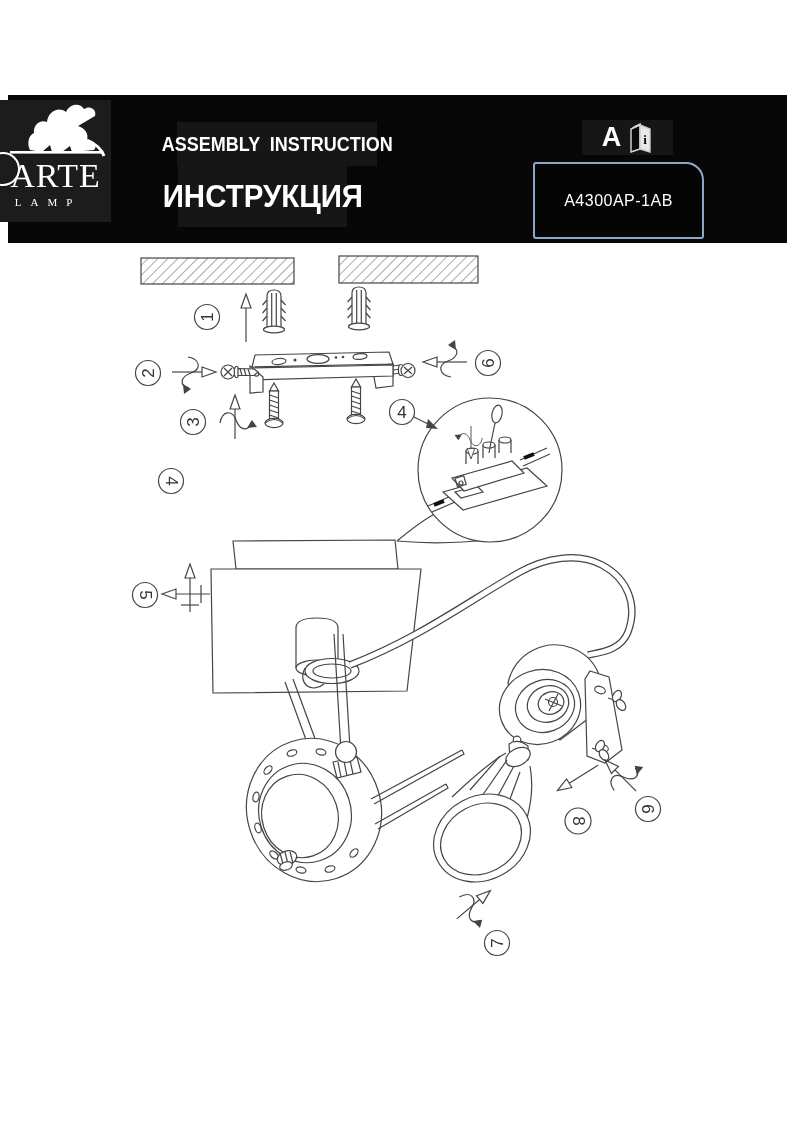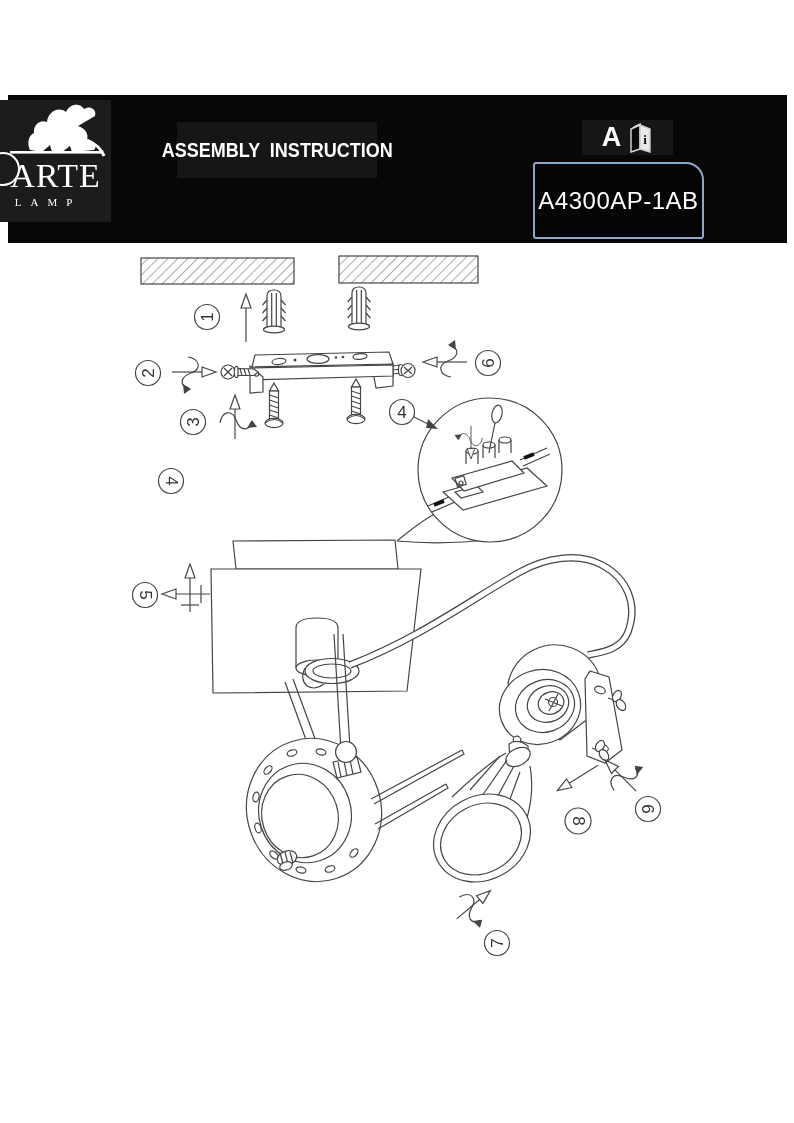--- a/index.html
+++ b/index.html
@@ -7,33 +7,33 @@
         font-family:"Liberation Sans",sans-serif;}
   
   .hdr{position:absolute;left:8px;top:95px;width:779px;height:148px;background:#070707;}
   .logo-panel{position:absolute;left:-8px;top:5px;width:111px;height:122px;background:#1c1c1c;}
   .logo-arc{position:absolute;left:-14px;top:52px;width:30px;height:30px;border:2px solid #fff;
             border-radius:50%;}
   .brand{position:absolute;left:0;top:57px;width:111px;text-align:center;color:#fff;
          font-family:"Liberation Serif",serif;font-size:34px;letter-spacing:1px;}
   .brand-sub{position:absolute;left:0;top:96px;width:87px;text-align:center;color:#fff;
          font-family:"Liberation Serif",serif;font-size:11px;letter-spacing:9px;text-indent:9px;}
-  .panel-en{position:absolute;left:169px;top:27px;width:200px;height:56px;background:#161616;
+  .panel-en{position:absolute;left:169px;top:27px;width:200px;height:44px;background:#161616;
             display:flex;align-items:center;justify-content:center;}
   .panel-en span{color:#fff;font-weight:bold;font-size:20px;transform:scaleX(.9);white-space:pre;}
   .panel-ru{position:absolute;left:170px;top:70px;width:169px;height:62px;background:#161616;
             display:flex;align-items:center;justify-content:center;}
   .panel-ru span{color:#fff;font-weight:bold;font-size:32px;transform:scaleX(.92);}
   .panel-a{position:absolute;left:574px;top:25px;width:91px;height:35px;background:#161616;
            display:flex;align-items:center;justify-content:center;gap:6px;}
   .panel-a .aletter{color:#fff;font-weight:bold;font-size:27px;line-height:1;}
   .model-box{position:absolute;left:525px;top:67px;width:167px;height:73px;
              border:2px solid #8ea7c6;border-radius:3px 18px 3px 3px;background:#050505;
              display:flex;align-items:center;justify-content:center;}
-  .model-box span{color:#fff;font-size:24px;letter-spacing:.5px;}
+  .model-box span{color:#fff;font-size:16px;letter-spacing:.5px;}
   
   svg.diagram{position:absolute;left:0;top:0;}
   .ln{fill:none;stroke:#454545;stroke-width:1.2;}
   .lnw{fill:#ffffff;stroke:#454545;stroke-width:1.2;}
   .stepnum{font-family:"Liberation Sans",sans-serif;font-size:17px;fill:#333;}
 </style>
 </head>
 <body>
 
 <div class="page">
@@ -49,20 +49,23 @@
         <rect x="10" y="51" width="92" height="2.6" fill="#ffffff"></rect>
       </svg>
       <div class="brand">ARTE</div>
       <div class="brand-sub">LAMP</div>
     </div>
 
     <div class="panel-en">
       <span>ASSEMBLY  INSTRUCTION</span>
     </div>
 
+    <div class="panel-ru">
+      <span>ИНСТРУКЦИЯ</span>
+    </div>
 
     <div class="panel-a">
       <span class="aletter">A</span>
       <svg width="26" height="30" viewBox="0 0 26 30">
         <path d="M4 6 L13 2 L13 26 L4 29 Z" fill="#0a0a0a" stroke="#dddddd" stroke-width="1.4"></path>
         <path d="M13 2 L23 6 L23 29 L13 26 Z" fill="#e8e8e8" stroke="#cccccc" stroke-width="1.4"></path>
         <path d="M5.5 4.5 L13 1 M7.5 3.5 L14 0.5" stroke="#dddddd" stroke-width="1" fill="none"></path>
         <text x="18" y="21" font-size="13" font-weight="bold" fill="#0a0a0a" text-anchor="middle" font-family="Liberation Serif, serif">i</text>
       </svg>
     </div>

